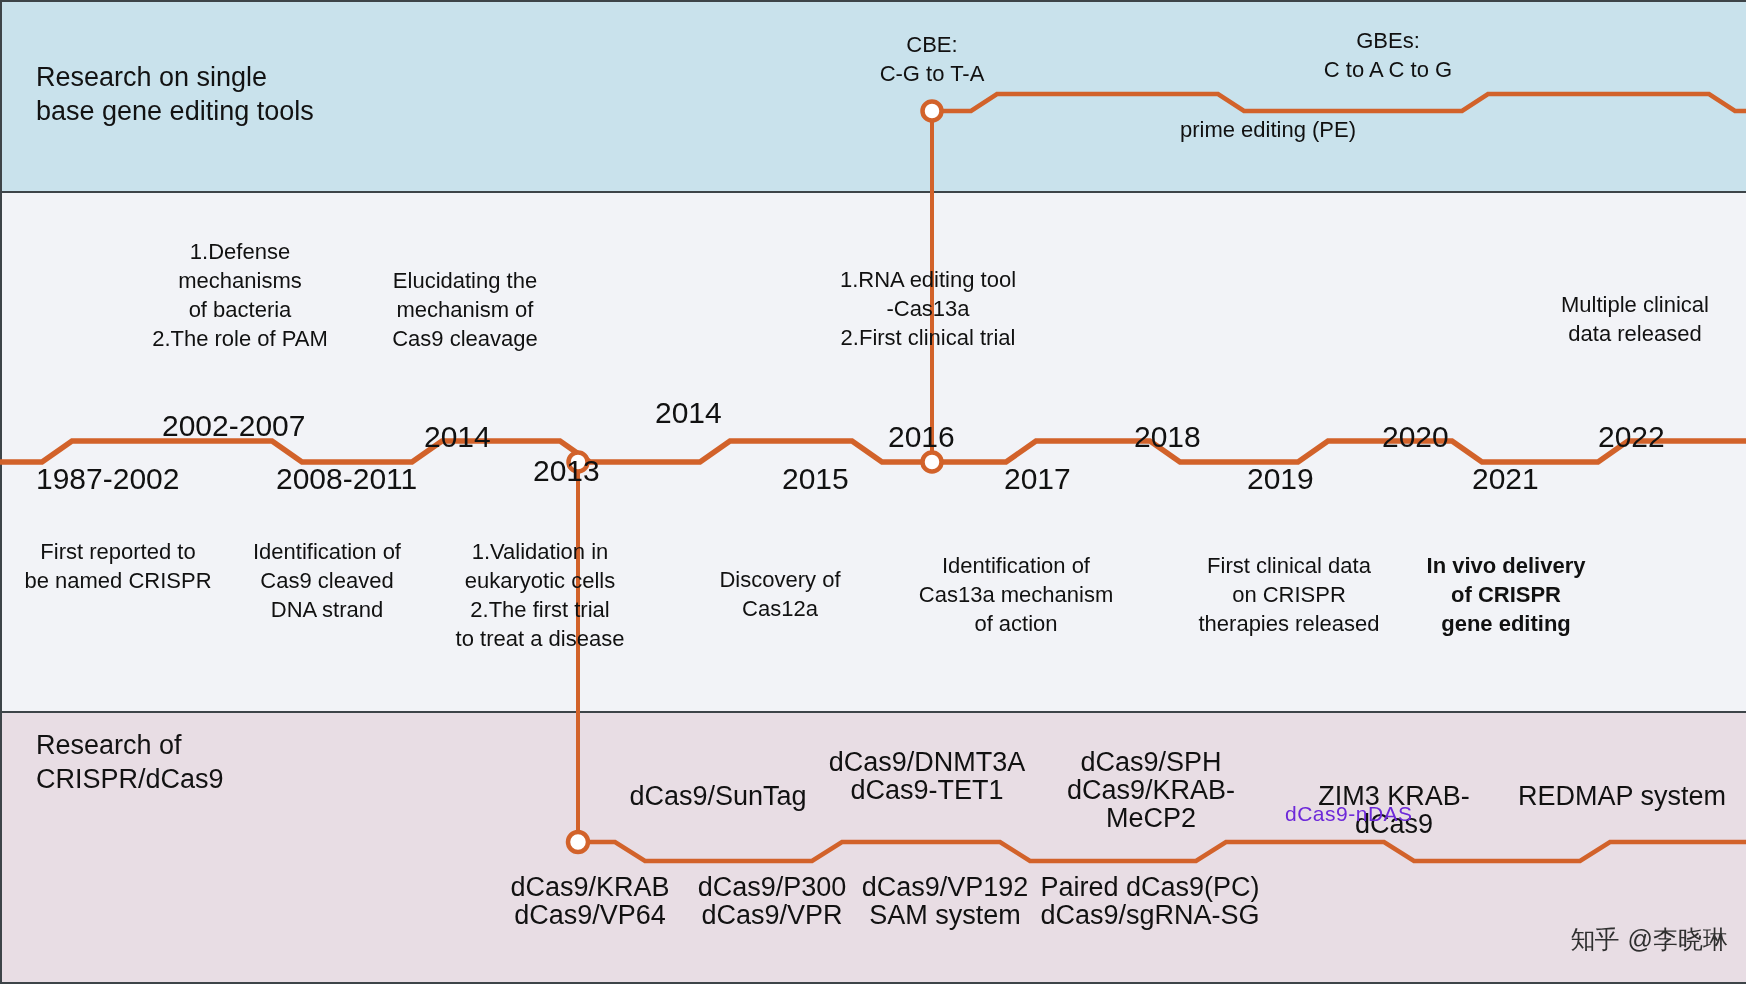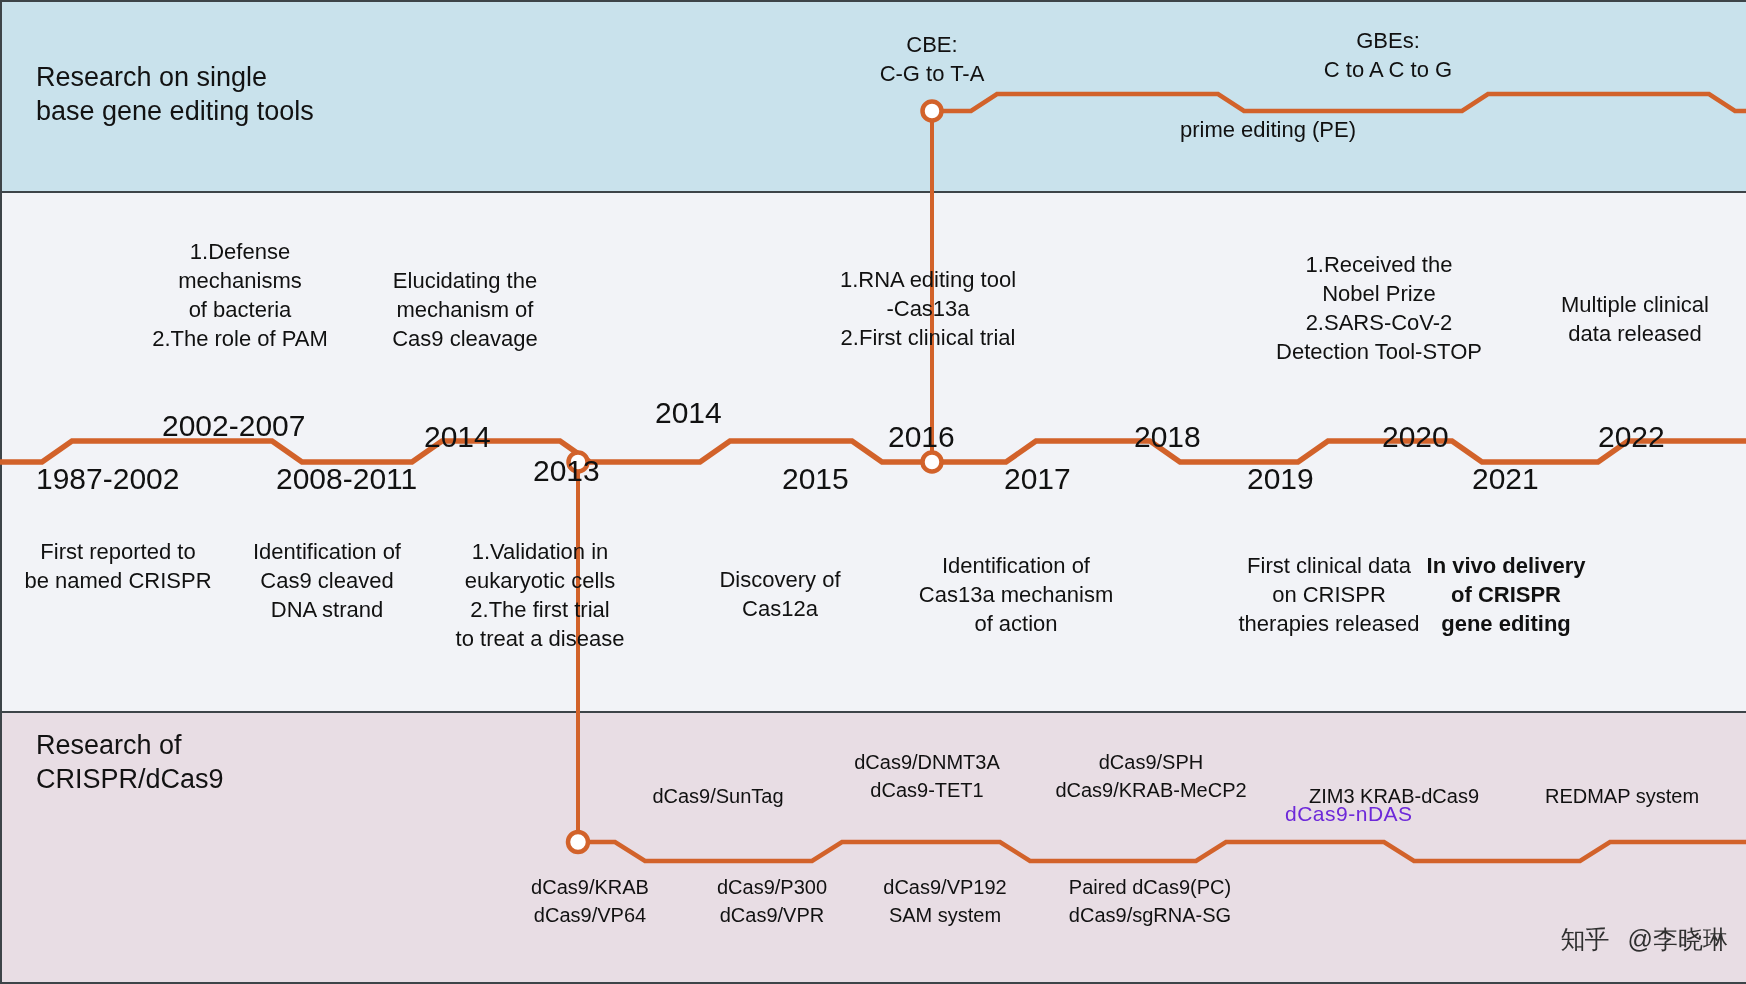--- a/index.html
+++ b/index.html
@@ -13,30 +13,30 @@
   #bot-panel{top:713px;height:271px;background:#e8dde4;border-bottom:2px solid #3d4448;}
   .side-rule{position:absolute;top:0;bottom:0;width:2px;background:#3d4448;}
   #left-rule{left:0;top:0;height:984px;}
 
   .panel-title{position:absolute;color:#121212;font-size:27px;line-height:34px;white-space:pre-line;}
   #top-title{left:36px;top:60px;}
   #bot-title{left:36px;top:728px;}
 
   
   .tb{position:absolute;text-align:center;color:#111;font-size:22px;line-height:29px;white-space:pre-line;}
-  .tb.s21{font-size:20px;line-height:28px;}
+  .tb.s21{font-size:27px;line-height:28px;}
 
   
   .yr{position:absolute;color:#111;font-size:30px;line-height:32px;white-space:nowrap;}
 
   
   svg.lines{position:absolute;left:0;top:0;width:1746px;height:984px;pointer-events:none;}
 
   
-  #watermark{position:absolute;right:18px;bottom:28px;display:flex;align-items:center;gap:19px;}
+  #watermark{position:absolute;right:18px;bottom:28px;display:flex;align-items:center;gap:9px;}
   #wm-logo{font-size:25px;color:#2f2f2f;letter-spacing:-1px;}
   #wm-text{font-size:25px;color:#2f2f2f;}
   #ghost{position:absolute;left:1285px;top:800px;font-size:21px;color:#6d28d9;letter-spacing:.5px;}
 </style>
 </head>
 <body>
 
 <div id="stage">
 
   <div class="panel" id="top-panel"></div>
@@ -78,24 +78,20 @@
   <div class="tb" style="left:120px;top:237px;width:240px;">1.Defense
 mechanisms
 of bacteria
 2.The role of PAM</div>
   <div class="tb" style="left:350px;top:266px;width:230px;">Elucidating the
 mechanism of
 Cas9 cleavage</div>
   <div class="tb" style="left:798px;top:265px;width:260px;">1.RNA editing tool
 -Cas13a
 2.First clinical trial</div>
-  <div class="tb" style="left:1244px;top:250px;width:270px;">1.Received the
-Nobel Prize
-2.SARS-CoV-2
-Detection Tool-STOP</div>
   <div class="tb" style="left:1510px;top:290px;width:250px;">Multiple clinical
 data released</div>
 
   <div class="yr" style="left:162px;top:410px;">2002-2007</div>
   <div class="yr" style="left:424px;top:421px;">2014</div>
   <div class="yr" style="left:655px;top:397px;">2014</div>
   <div class="yr" style="left:888px;top:421px;">2016</div>
   <div class="yr" style="left:1134px;top:421px;">2018</div>
   <div class="yr" style="left:1382px;top:421px;">2020</div>
   <div class="yr" style="left:1598px;top:421px;">2022</div>
@@ -115,21 +111,21 @@
 DNA strand</div>
   <div class="tb" style="left:434px;top:537px;width:212px;">1.Validation in
 eukaryotic cells
 2.The first trial
 to treat a disease</div>
   <div class="tb" style="left:690px;top:565px;width:180px;">Discovery of
 Cas12a</div>
   <div class="tb" style="left:896px;top:551px;width:240px;">Identification of
 Cas13a mechanism
 of action</div>
-  <div class="tb" style="left:1208px;top:551px;width:242px;">First clinical data
+  <div class="tb" style="left:1168px;top:551px;width:242px;">First clinical data
 on CRISPR
 therapies released</div>
   <div class="tb" style="left:1400px;top:551px;width:212px;font-weight:bold;">In vivo delivery
 of CRISPR
 gene editing</div>
 
   <div class="tb s21" style="left:608px;top:782px;width:220px;">dCas9/SunTag</div>
   <div class="tb s21" style="left:812px;top:748px;width:230px;">dCas9/DNMT3A
 dCas9-TET1</div>
   <div class="tb s21" style="left:1026px;top:748px;width:250px;">dCas9/SPH

